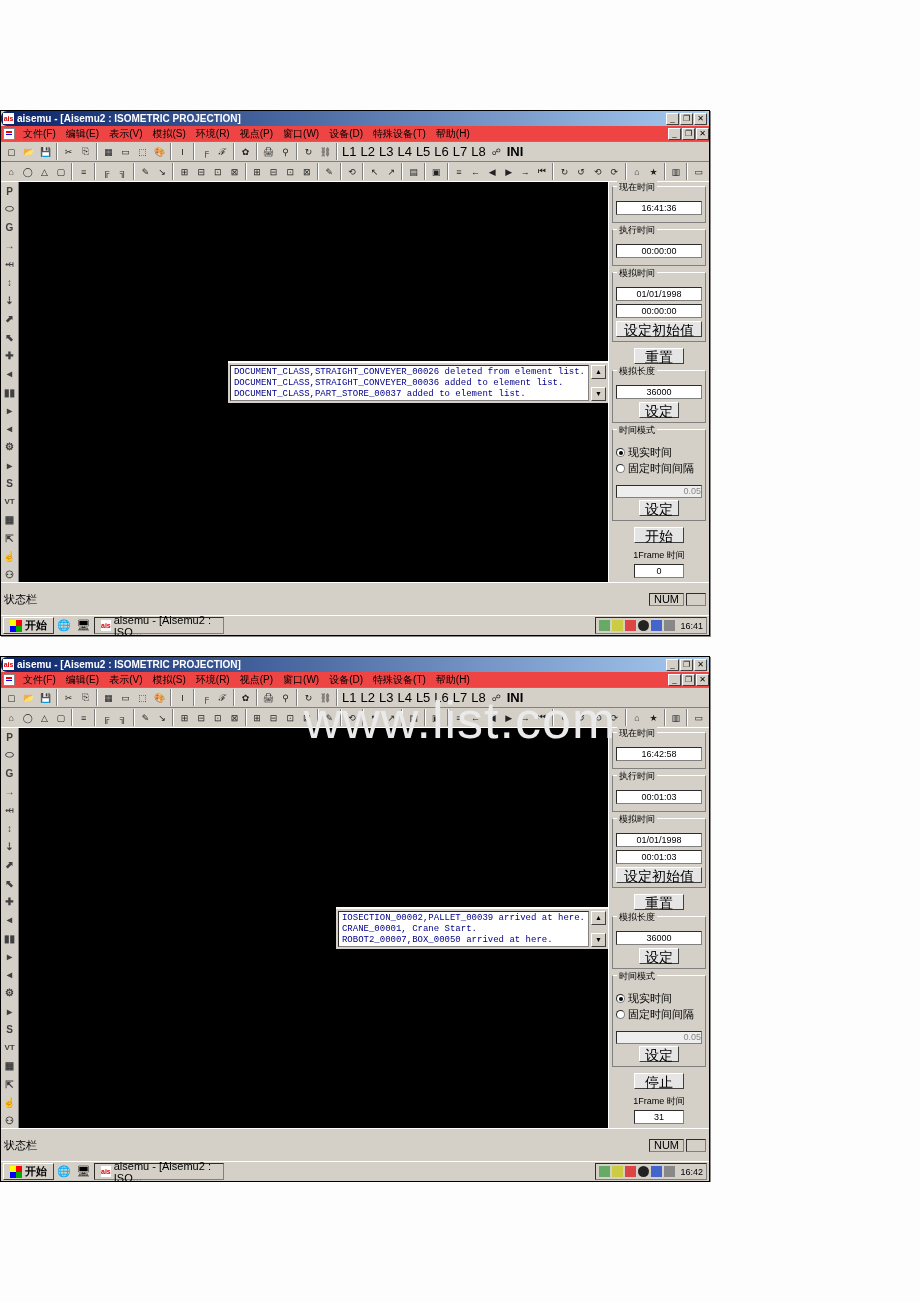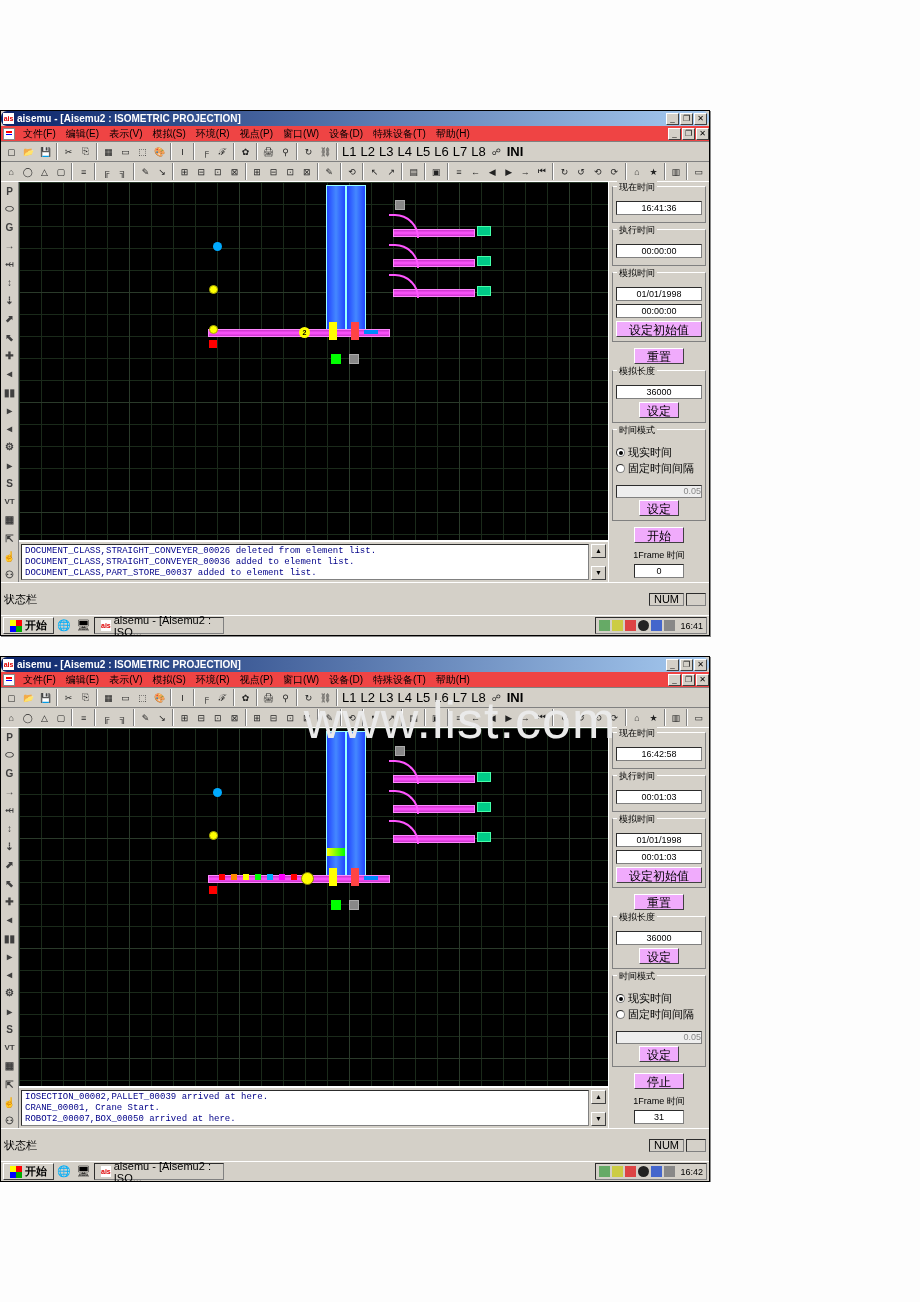--- a/index.html
+++ b/index.html
@@ -26,21 +26,21 @@
   .toolbar { display:flex; align-items:center; background:#d4d0c8; border-bottom:1px solid #808080; height:20px; padding:0 2px; }
   .tb-row2 { border-bottom:1px solid #fff; }
   .tbbtn { width:17px; height:17px; border:1px solid #d4d0c8; display:flex; align-items:center; justify-content:center; font-size:9px; color:#222; cursor:pointer; }
   .tbtxt { font-size:13px; padding:12px 2px; height:21px; display:flex; align-items:center; cursor:pointer; }
   .tb-sep { width:2px; height:17px; border-left:1px solid #808080; border-right:1px solid #fff; margin:0 2px; }
 
   .workarea { display:flex; height:400px; }
   .left-tools { width:18px; background:#d4d0c8; border-right:1px solid #808080; padding-top:2px; display:flex; flex-direction:column; align-items:center; gap:4px; }
   .lt { width:15px; height:15px; display:flex; align-items:center; justify-content:center; font-size:10px; font-weight:bold; color:#404040; cursor:pointer; }
 
-  .canvas-wrap { flex:1; display:flex; flex-direction:column; background:#000; position:relative; }
+  .canvas-wrap { flex:1; display:flex; flex-direction:row; background:#000; position:relative;align-items:center; }
   .canvas { flex:1; position:relative; background:#000; overflow:hidden; }
   .grid { position:absolute; inset:0;
     background-image:
       linear-gradient(#1a2a1a 1px, transparent 1px),
       linear-gradient(90deg, #1a2a1a 1px, transparent 1px);
     background-size:22px 22px;
   }
   .gridheavy{ position:absolute; inset:0;
     background-image:
       linear-gradient(#2a3a2a 1px, transparent 1px),
@@ -62,21 +62,21 @@
 
   .msgbox { height:42px; background:#d4d0c8; border-top:2px solid #fff; display:flex; }
   .msgtext { flex:1; background:#fff; border:1px inset #808080; margin:2px; padding:1px 3px; font-family:"Courier New",monospace; font-size:9px; line-height:11px; color:#008; white-space:pre; overflow:hidden; }
   .msgscroll { width:15px; margin:2px 2px 2px 0; display:flex; flex-direction:column; justify-content:space-between; }
   .scrbtn{ height:14px; background:#d4d0c8; border:1px solid #fff; border-right-color:#404040;border-bottom-color:#404040; font-size:7px; text-align:center; line-height:12px; cursor:pointer;}
 
   .rpanel { width:101px; background:#d4d0c8; border-left:1px solid #fff; padding:4px 3px; font-size:9px; }
   .rgroup { border:1px solid #808080; border-top-color:#fff; margin-bottom:6px; padding:14px 3px 4px; position:relative; }
   .rgroup::before{ content:attr(data-lbl); position:absolute; top:-6px; left:4px; background:#d4d0c8; padding:0 2px; font-size:9px;}
   .rdisp { width:100%; height:14px; border:1px inset #808080; background:#fff; text-align:center; font-size:9px; line-height:12px; margin-bottom:3px;}
-  .rbtn { width:100%; height:16px; border:1px solid #fff; border-right-color:#404040; border-bottom-color:#404040; background:#f0abfc; font-size:12px; cursor:pointer; }
+  .rbtn { width:100%; height:16px; border:1px solid #fff; border-right-color:#404040; border-bottom-color:#404040; background:#e5e5e5; font-size:14px; cursor:pointer; }
   .rradio{display:flex;align-items:center;gap:3px;font-size:9px;margin:1px 0;}
   .rradio .dot{width:9px;height:9px;border-radius:50%;border:1px inset #808080;background:#fff;display:flex;align-items:center;justify-content:center;}
   .rradio .dot.sel::after{content:"";width:4px;height:4px;border-radius:50%;background:#000;}
   .rinput{width:100%;height:13px;border:1px inset #808080;background:#eee;color:#888;text-align:right;font-size:9px;margin-bottom:2px;}
   .rlbl{font-size:9px;text-align:center;margin:4px 0 2px;}
 
   .statusbar { display:flex; align-items:center; background:#d4d0c8; border-top:1px solid #fff; height:16px; padding:16px 3px; font-size:10px; }
   .statusbar .cell{border:1px inset #808080; height:13px; padding:0 4px; margin-left:2px; line-height:11px;}
   .statusbar .spacer{flex:1;}
 

